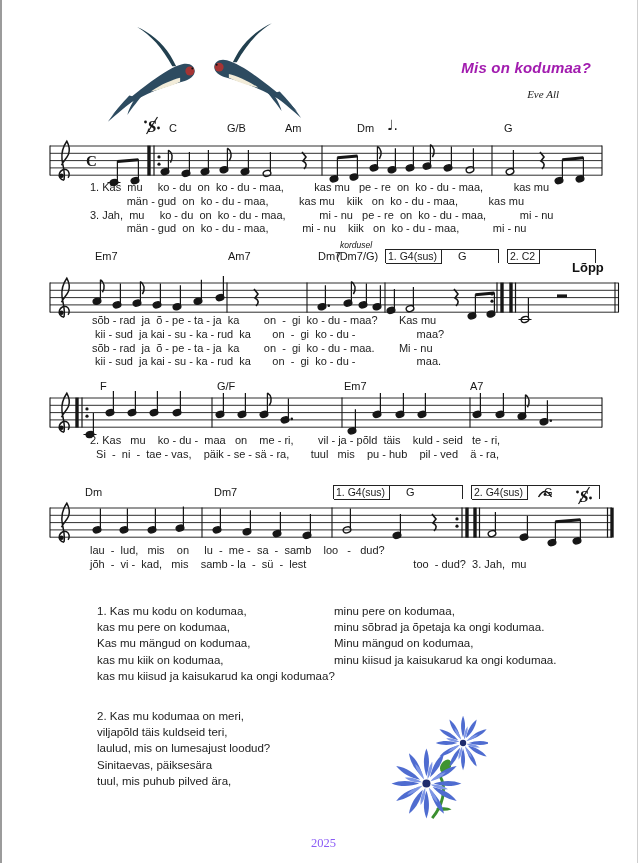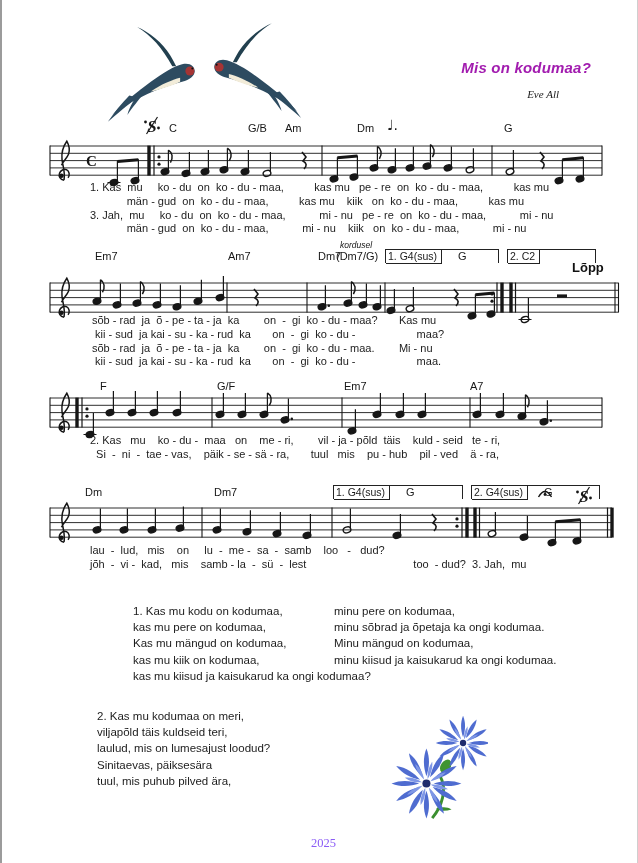--- a/index.html
+++ b/index.html
@@ -293,21 +293,21 @@
         <circle cx="543" cy="494.5" r="1.4" fill="#161616"></circle>
         <text x="582" y="502" text-anchor="middle" font-size="17" font-style="italic" font-weight="bold" font-family="&quot;Liberation Serif&quot;,serif" fill="#161616">S</text>
         <line x1="576.5" y1="504" x2="587.5" y2="487" stroke="#161616" stroke-width="1.2"></line>
         <circle cx="575.5" cy="492" r="1.4" fill="#161616"></circle>
         <circle cx="588.5" cy="498" r="1.4" fill="#161616"></circle>
       </g>
     </svg>
 
   <div id="text-layers">
       <div class="chord" style="left: 167px; top: 122px;">C</div>
-      <div class="chord" style="left: 225px; top: 122px; margin-left: 21px;">G/B</div>
+      <div class="chord" style="left: 225px; top: 122px;">G/B</div>
       <div class="chord" style="left: 283px; top: 122px;">Am</div>
       <div class="chord" style="left: 355px; top: 122px;">Dm</div>
       <div class="chord" style="left: 502px; top: 122px;">G</div>
       <div class="lyr" style="left: 88px; top: 181px;">1. Kas  mu     ko - du  on  ko - du - maa,          kas mu   pe - re  on  ko - du - maa,          kas mu</div>
       <div class="lyr" style="left: 88px; top: 194.8px;">            män - gud  on  ko - du - maa,          kas mu    kiik   on  ko - du - maa,          kas mu</div>
       <div class="lyr" style="left: 88px; top: 208.6px;">3. Jah,  mu     ko - du  on  ko - du - maa,           mi - nu   pe - re  on  ko - du - maa,           mi - nu</div>
       <div class="lyr" style="left: 88px; top: 222.4px;">            män - gud  on  ko - du - maa,           mi - nu    kiik   on  ko - du - maa,           mi - nu</div>
       <div class="btext" style="left: 570px; top: 260px;">Lõpp</div>
       <div class="chord" style="left: 93px; top: 250px;">Em7</div>
       <div class="chord" style="left: 226px; top: 250px;">Am7</div>
@@ -325,21 +325,21 @@
       <div class="chord" style="left: 342px; top: 380px;">Em7</div>
       <div class="chord" style="left: 468px; top: 380px;">A7</div>
       <div class="lyr" style="left: 88px; top: 434px;">2. Kas   mu    ko - du -  maa   on    me - ri,        vil - ja - põld  täis    kuld - seid   te - ri,</div>
       <div class="lyr" style="left: 88px; top: 447.8px;">  Si  -  ni  -  tae - vas,    päik - se - sä - ra,       tuul   mis    pu - hub    pil - ved    ä - ra,</div>
       <div class="chord" style="left: 83px; top: 486px;">Dm</div>
       <div class="chord" style="left: 212px; top: 486px;">Dm7</div>
       <div class="volta" style="left: 331px; top: 485px; width: 130px;"><span class="vbox">1. G4(sus)</span><span class="vrest">G</span></div>
       <div class="volta" style="left: 469px; top: 485px; width: 129px;"><span class="vbox">2. G4(sus)</span><span class="vrest">G</span></div>
       <div class="lyr" style="left: 88px; top: 544px;">lau  -  lud,   mis    on     lu  -  me -  sa  -  samb    loo   -   dud?</div>
       <div class="lyr" style="left: 88px; top: 557.8px;">jõh  -  vi -  kad,   mis    samb - la  -  sü  -  lest                                   too  - dud?  3. Jah,  mu</div>
-      <div class="verse" style="left: 95px; top: 603px; margin-left: 36px;">
+      <div class="verse" style="left: 95px; top: 603px;">
         <div>1. Kas mu kodu on kodumaa,</div>
         <div>kas mu pere on kodumaa,</div>
         <div>Kas mu mängud on kodumaa,</div>
         <div>kas mu kiik on kodumaa,</div>
         <div>kas mu kiisud ja kaisukarud ka ongi kodumaa?</div>
       </div>
       <div class="verse" style="left: 332px; top: 603px;">
         <div>minu pere on kodumaa,</div>
         <div>minu sõbrad ja õpetaja ka ongi kodumaa.</div>
         <div>Minu mängud on kodumaa,</div>

